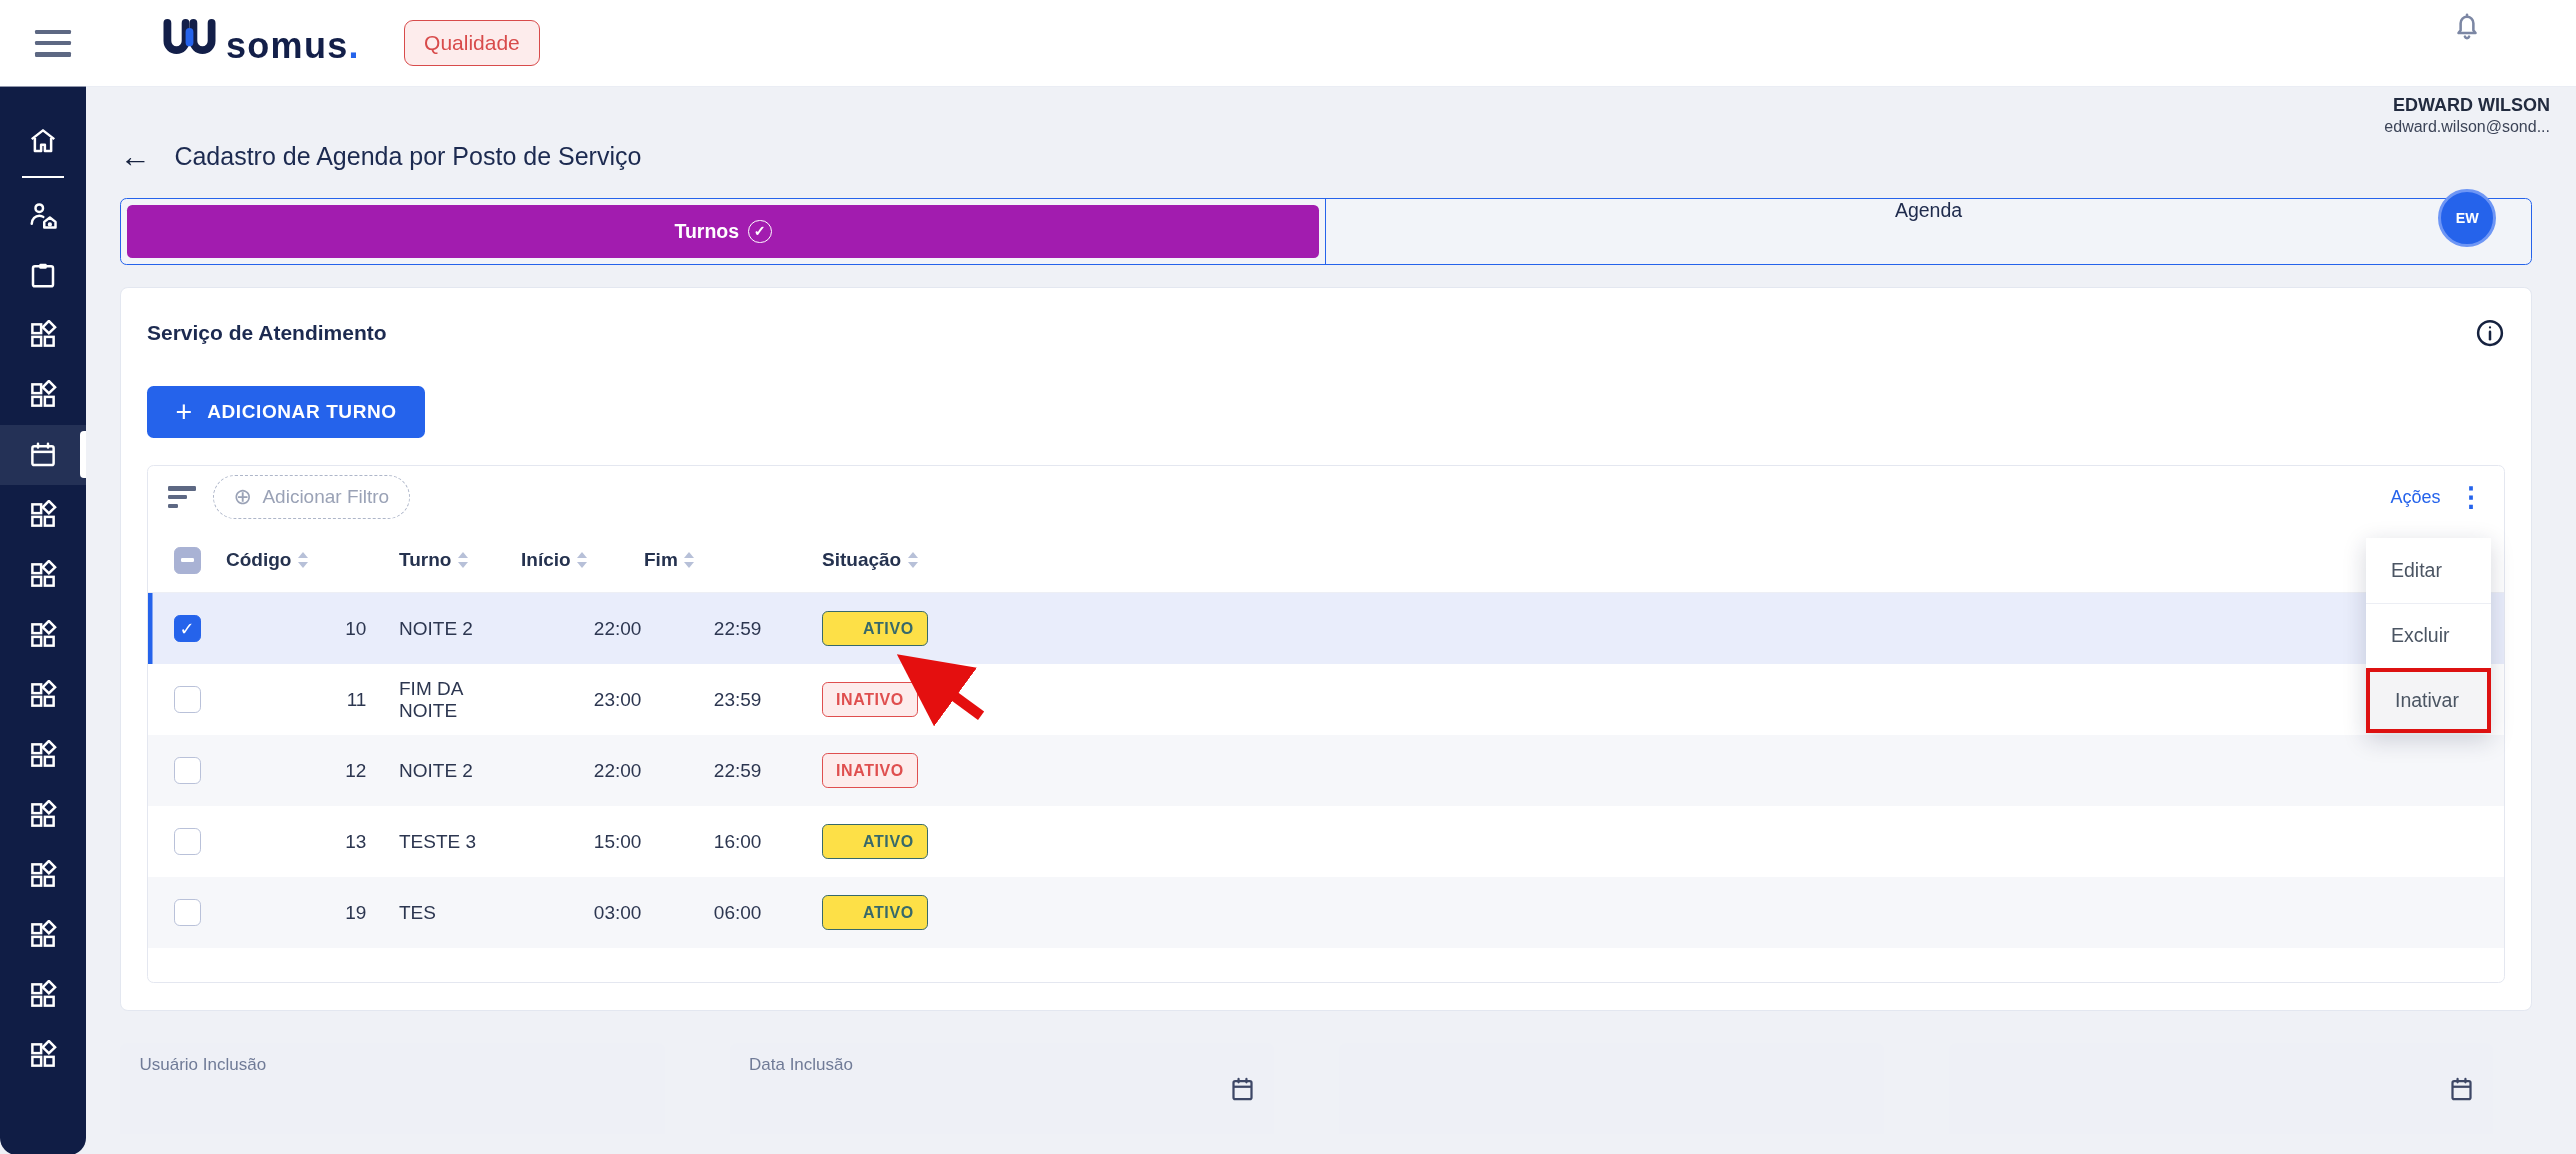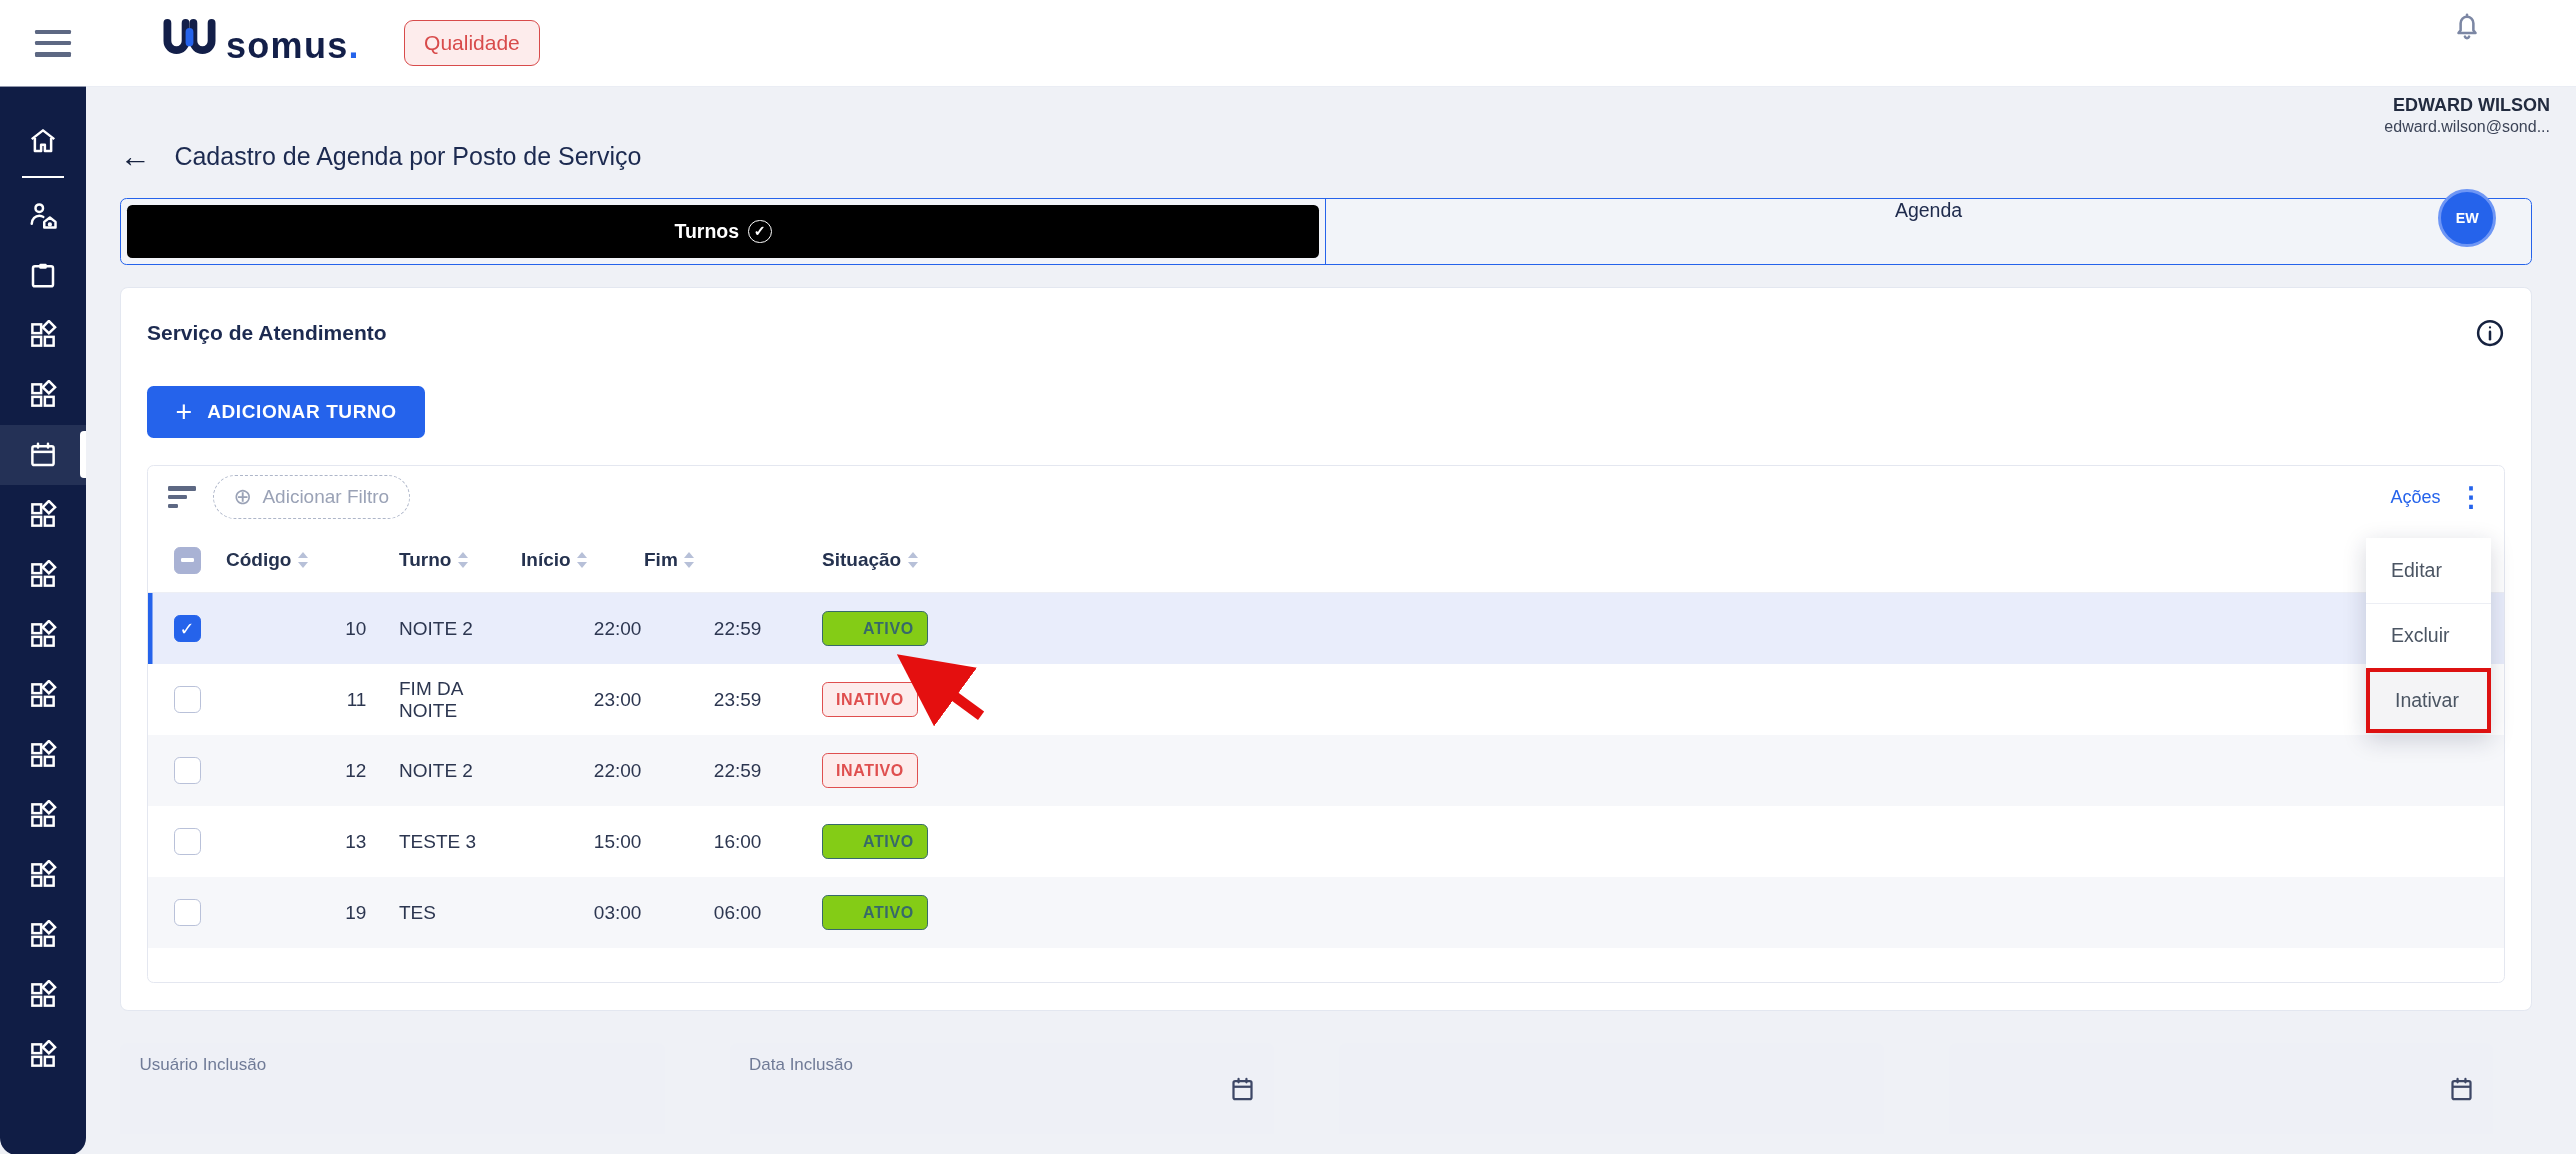--- a/index.html
+++ b/index.html
@@ -46,21 +46,21 @@
     padding:55px 0 0 34px; }
   .main-col { width:2412px; }
 
   .title-row { display:flex; align-items:center; gap:23.4px; margin-bottom:26px; }
   .back-arrow { font-size:31px; color:#16223f; line-height:1; cursor:pointer; }
   .page-title { font-size:25px; font-weight:normal; color:#1c2a50; }
 
   .tabbar { display:flex; height:67px; border:1.9px solid #2563eb; border-radius:6.5px;
     background:#f2f4f9; overflow:hidden; }
   .tab-left { width:50%; border-right:1.3px solid #2563eb; padding:5.8px; }
-  .tab-btn { width:100%; height:100%; background:#000000; border-radius:5.2px;
+  .tab-btn { width:100%; height:100%; background:#a21caf; border-radius:5.2px;
     display:flex; align-items:center; justify-content:center; gap:9px;
     color:#fff; font-size:19.5px; font-weight:bold; cursor:pointer; }
   .tab-check { width:23.4px; height:23.4px; border:1.9px solid #fff; border-radius:50%;
     display:flex; align-items:center; justify-content:center; font-size:14.3px; }
   .tab-right { width:50%; display:flex; align-items:flex-start; justify-content:center;
     color:#202c4e; font-size:19.5px; cursor:pointer; }
 
   .card { margin-top:22px; background:#fff; border:1.3px solid #e3e7f0;
     border-radius:7.8px; padding:30px 26px 27px; }
   .card-head { display:flex; justify-content:space-between; align-items:center; }
@@ -122,21 +122,21 @@
     justify-content:center; }
   .cb.checked { background:#2563eb; border-color:#2563eb; color:#fff; font-size:18px; }
   .cb.indet { background:#a9b2d4; border-color:#a9b2d4; }
   .cb.indet::after { content:""; width:13px; height:3.2px; background:#fff;
     border-radius:1.3px; }
   .c-r { text-align:right; padding-right:2.6px; }
   .c-l { padding-left:30px; }
   .c-sit { padding-left:58px; }
   .badge { display:inline-block; padding:7.8px 13px; border-radius:5.8px; font-size:16px;
     font-weight:bold; letter-spacing:0.6px; }
-  .badge.ativo { color:#37696a; border:1.9px solid #37696a; background:#84cc16;padding-left:40px; }
+  .badge.ativo { color:#37696a; border:1.9px solid #37696a; background:#fde047;padding-left:40px; }
   .badge.inativo { color:#df4f4f; border:1.9px solid #df4f4f; background:#fdecec; }
 
   
   .tfoot { margin-top:28.6px; display:flex; align-items:center; padding:0 10.4px;
     font-size:18px; color:#414b63; }
   .tfoot .right { margin-left:auto; display:flex; align-items:center; gap:22px; }
   .rpp-input { width:73px; height:45px; border:2.6px solid #2563eb; border-radius:5.8px;
     text-align:center; font-size:19.5px; color:#1f2937; background:#fff;
     font-family:"Liberation Sans", sans-serif; }
   .pagebtn { width:57px; height:52px; border-radius:6.5px; background:#fff;

